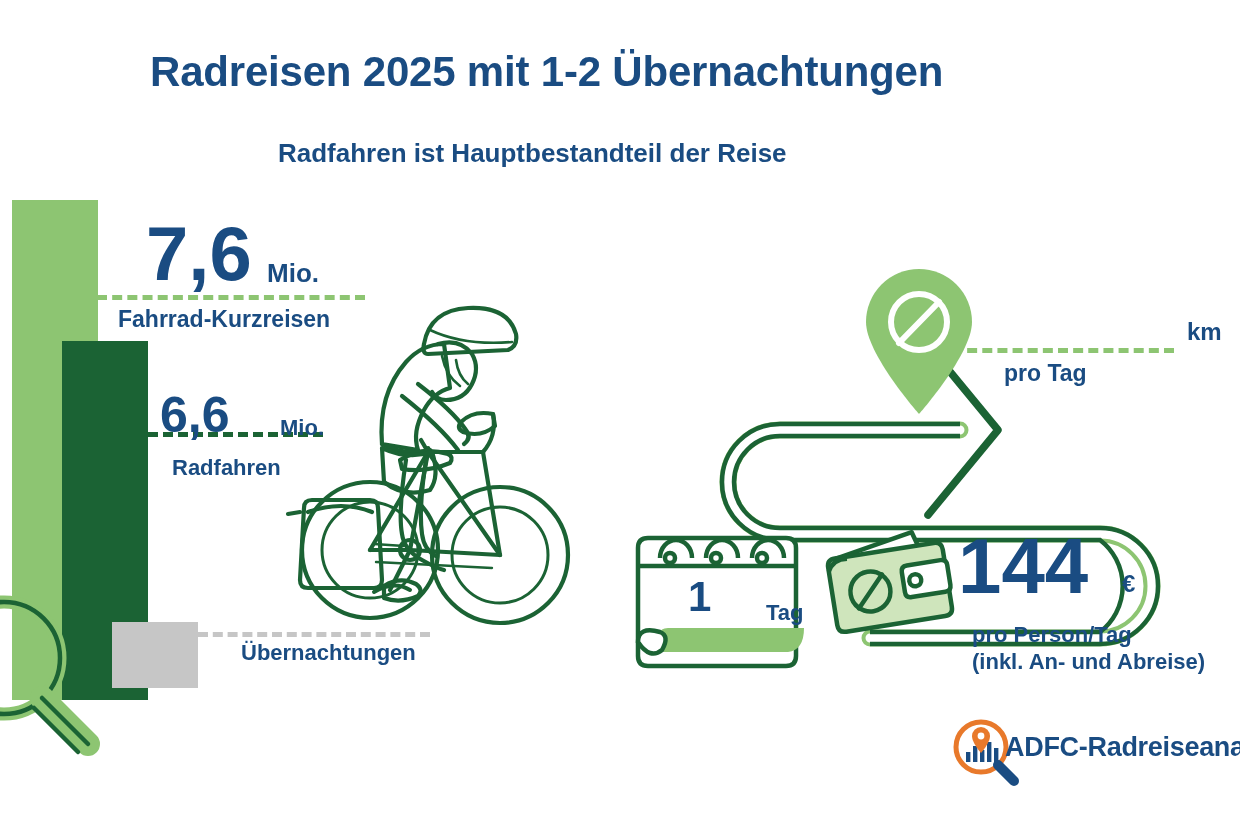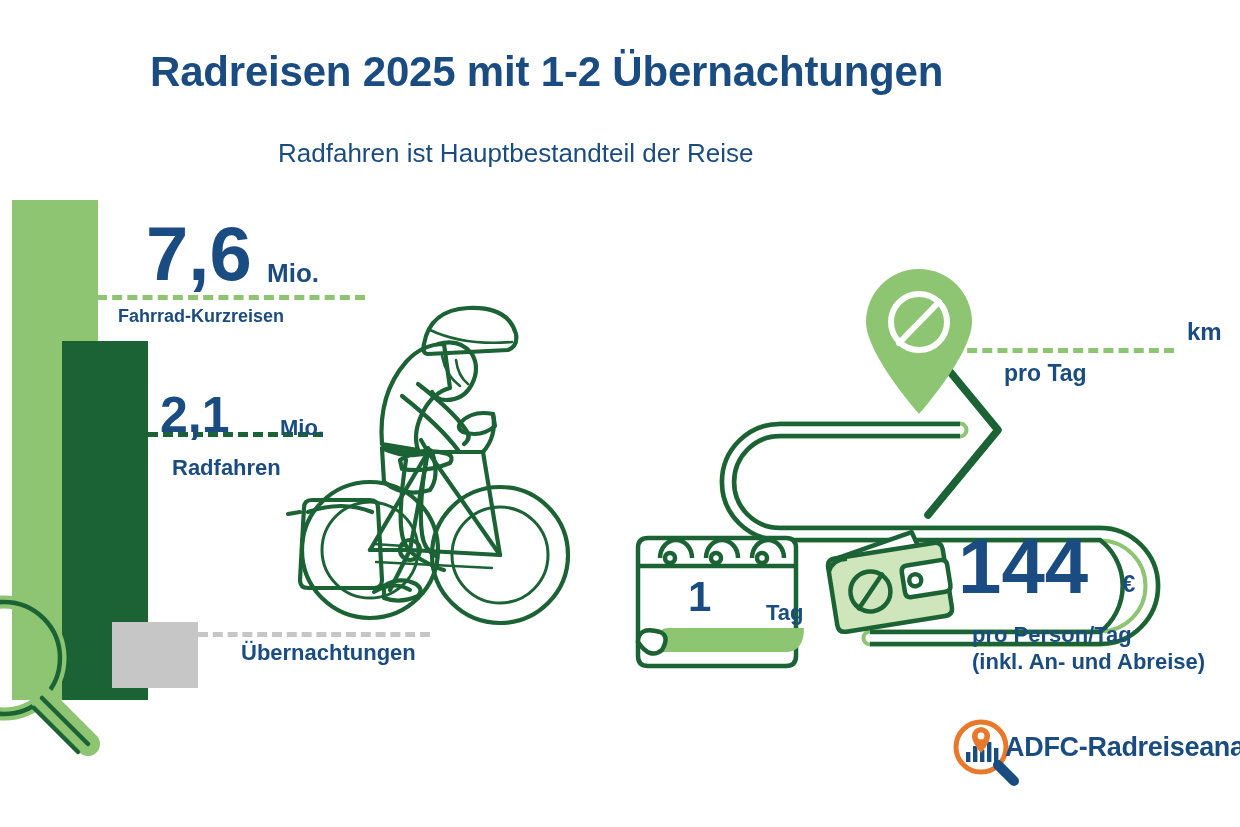--- a/index.html
+++ b/index.html
@@ -14,21 +14,21 @@
   .abs{position:absolute;}
 
   
   #title{
     left:150px; top:48px;
     font-size:42px; font-weight:700; letter-spacing:-0.2px;
     color:#1A4C82; white-space:nowrap;
   }
   #subtitle{
     left:278px; top:138px;
-    font-size:26px; font-weight:400;
+    font-size:26px; font-weight:700;
     color:#1A4C82; white-space:nowrap;
   }
 
   
   .bar{position:absolute;}
   #bar-light{ left:12px; top:200px; width:86px; height:500px; background:#8DC572; }
   #bar-dark { left:62px; top:341px; width:86px; height:359px; background:#1B6334; }
   #bar-gray { left:112px; top:622px; width:86px; height:66px; background:#C6C6C6; }
 
   
@@ -38,21 +38,21 @@
   #dash-3{ left:198px; top:632px; width:232px; border-top:5px dashed #C6C6C6; }
   #dash-4{ left:952px; top:348px; width:222px; border-top:5px dashed #8DC572; }
 
   
   .bignum{color:#1A4C82;font-weight:600;line-height:1;white-space:nowrap;}
   .unit{color:#1A4C82;font-weight:600;white-space:nowrap;margin-left:44px;}
   .caption{color:#1A4C82;font-weight:600;white-space:nowrap;}
 
   #stat1-val{ left:108px; top:216px; font-size:76px;margin-left:38px; }
   #stat1-unit{ left:223px; top:258px; font-size:26px; }
-  #stat1-cap{ left:118px; top:306px; font-size:18px; }
+  #stat1-cap{ left:118px; top:306px; font-size:23px; }
 
   #stat2-val{ left:160px; top:390px; font-size:50px; }
   #stat2-unit{ left:236px; top:415px; font-size:22px; }
   #stat2-cap{ left:172px; top:455px; font-size:22px; }
 
   #stat3-val{ left:168px; top:565px; font-size:48px; }
   #stat3-cap{ left:228px; top:640px; font-size:22px;margin-left:13px; }
 
   
   #stat4-val{ left:966px; top:268px; font-size:80px; }
@@ -87,21 +87,21 @@
 
   <div class="dash" id="dash-1"></div>
   <div class="dash" id="dash-2"></div>
   <div class="dash" id="dash-3"></div>
   <div class="dash" id="dash-4"></div>
 
   <div class="abs bignum" id="stat1-val">7,6</div>
   <div class="abs unit" id="stat1-unit">Mio.</div>
   <div class="abs caption" id="stat1-cap">Fahrrad-Kurzreisen</div>
 
-  <div class="abs bignum" id="stat2-val">2,1</div>
+  <div class="abs bignum" id="stat2-val">6,6</div>
   <div class="abs unit" id="stat2-unit">Mio.</div>
   <div class="abs caption" id="stat2-cap">Radfahren</div>
 
   <div class="abs caption" id="stat3-cap">Übernachtungen</div>
 
   <svg class="abs" style="left:278px;top:300px;" width="300" height="365" viewBox="0 0 300 365">
     <g fill="none" stroke="#1B6334" stroke-width="4.2" stroke-linecap="round" stroke-linejoin="round">
 
       <circle cx="92" cy="250" r="68"></circle>
       <circle cx="92" cy="250" r="48" stroke-width="3"></circle>

